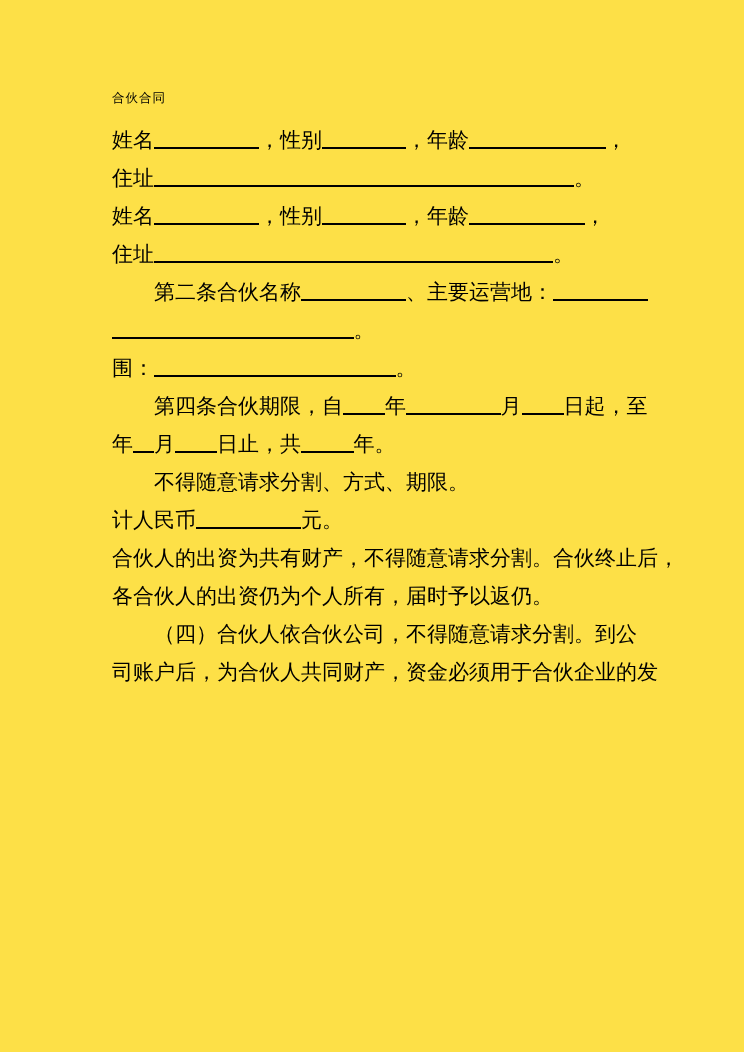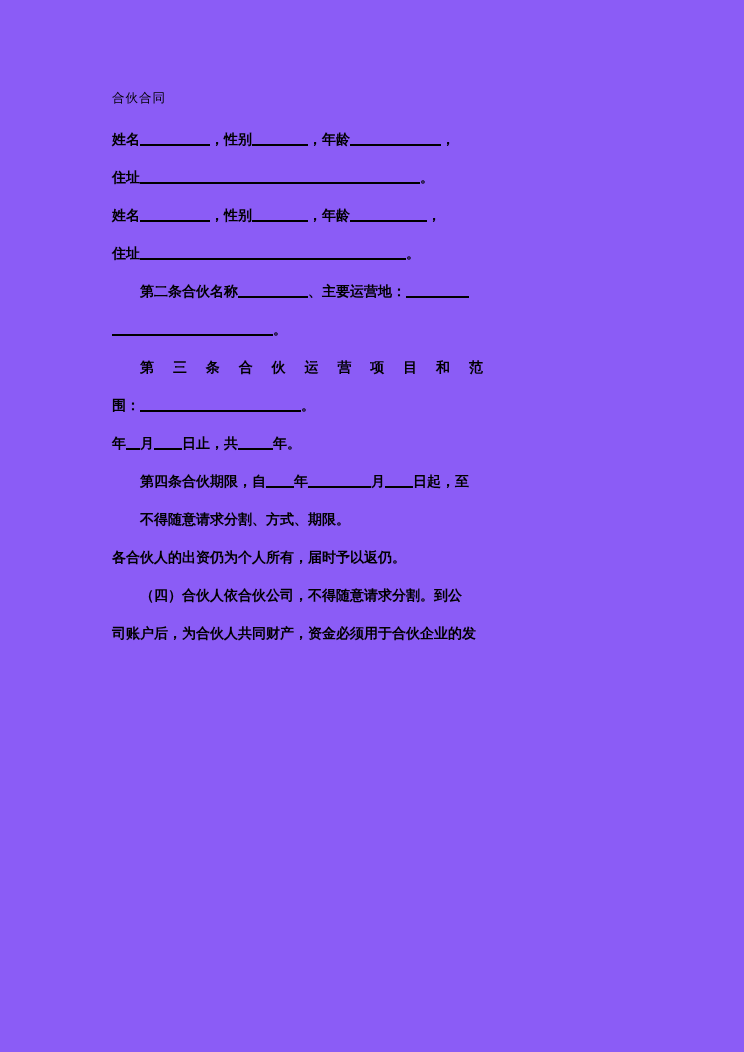--- a/index.html
+++ b/index.html
@@ -1,36 +1,36 @@
 <!DOCTYPE html>
 <html><head>
 <meta charset="utf-8">
 <style>
   * { margin: 0; padding: 0; box-sizing: border-box; }
   html, body { background: #ffffff; }
   .page {
     position: relative;
     width: 744px;
     height: 1052px;
-    background: #8b5cf6;
+    background: #fde047;
     overflow: hidden;
     font-family: "Liberation Serif", "DejaVu Serif", serif;
     color: #000000;
     padding: 90px 110px 0 112px;
   }
   .doc-header {
     font-size: 12.5px;
     font-weight: 400;
     color: #000000;
     margin-bottom: 14px;
     letter-spacing: 1px;
   }
   .doc-body {
-    font-size: 14px;
-    font-weight: 700;
+    font-size: 21px;
+    font-weight: 400;
   }
   .line {
     line-height: 38px;
     white-space: nowrap;
   }
   .line.indent { text-indent: 2em; }
   .line.spread { letter-spacing: 1.35em; }
   .blank {
     display: inline-block;
     border-bottom: 2px solid #000000;
@@ -44,22 +44,23 @@
 
 <div class="page">
   <div class="doc-header">合伙合同</div>
   <div class="doc-body">
       <div class="line">姓名<span class="blank" style="width: 5em;"></span>，性别<span class="blank" style="width: 4em;"></span>，年龄<span class="blank" style="width: 6.5em;"></span>，</div>
       <div class="line">住址<span class="blank" style="width: 20em;"></span>。</div>
       <div class="line">姓名<span class="blank" style="width: 5em;"></span>，性别<span class="blank" style="width: 4em;"></span>，年龄<span class="blank" style="width: 5.5em;"></span>，</div>
       <div class="line">住址<span class="blank" style="width: 19em;"></span>。</div>
       <div class="line indent">第二条合伙名称<span class="blank" style="width: 5em;"></span>、主要运营地：<span class="blank" style="width: 4.5em;"></span></div>
       <div class="line"><span class="blank" style="width: 11.5em;"></span>。</div>
-      <div class="line indent spread">第三条合伙运营项目和范</div>
       <div class="line">围：<span class="blank" style="width: 11.5em;"></span>。</div>
+      <div class="line indent">第四条合伙期限，自<span class="blank" style="width: 2em;"></span>年<span class="blank" style="width: 4.5em;"></span>月<span class="blank" style="width: 2em;"></span>日起，至</div>
       <div class="line">年<span class="blank" style="width: 1em;"></span>月<span class="blank" style="width: 2em;"></span>日止，共<span class="blank" style="width: 2.5em;"></span>年。</div>
-      <div class="line indent">第四条合伙期限，自<span class="blank" style="width: 2em;"></span>年<span class="blank" style="width: 4.5em;"></span>月<span class="blank" style="width: 2em;"></span>日起，至</div>
       <div class="line indent">不得随意请求分割、方式、期限。</div>
+      <div class="line">计人民币<span class="blank" style="width: 5em;"></span>元。</div>
+      <div class="line">合伙人的出资为共有财产，不得随意请求分割。合伙终止后，</div>
       <div class="line">各合伙人的出资仍为个人所有，届时予以返仍。</div>
       <div class="line indent">（四）合伙人依合伙公司，不得随意请求分割。到公</div>
       <div class="line">司账户后，为合伙人共同财产，资金必须用于合伙企业的发</div>
     </div>
 </div>
 
 </body></html>

